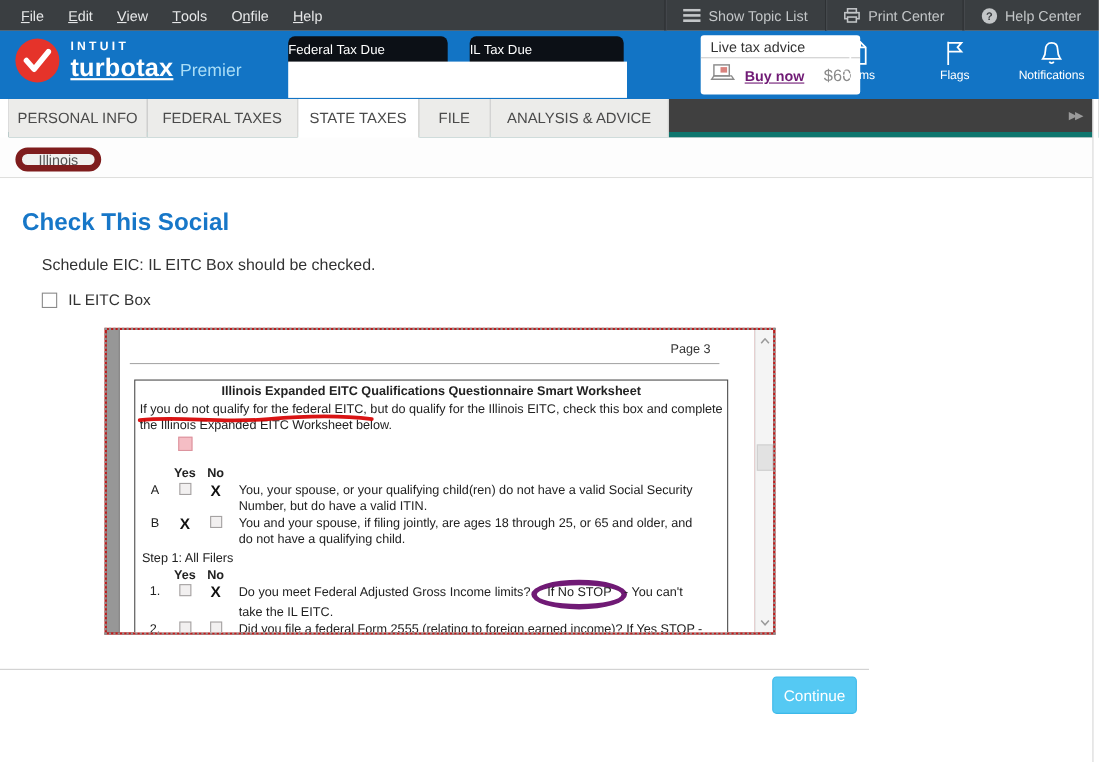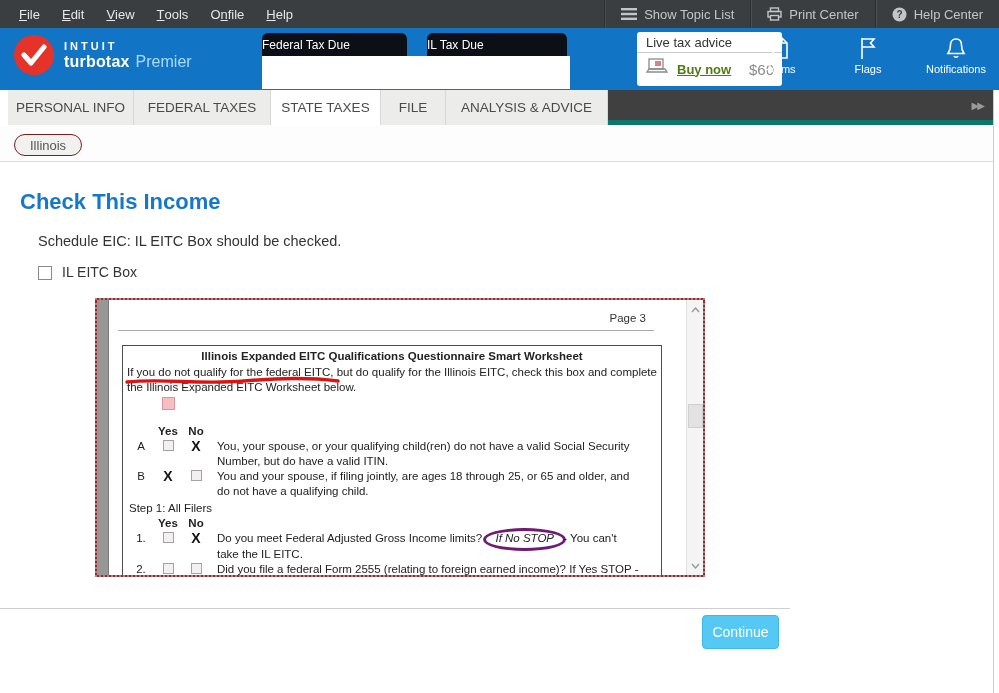--- a/index.html
+++ b/index.html
@@ -18,35 +18,35 @@
     color:#c3c6c8; border-left:1px solid #2e3134; box-shadow:inset 1px 0 0 #4a4e52; font-size:13px; }
   .rmenu-item svg { display:block; }
 
   
   .header { position:absolute; left:0; top:28px; width:999px; height:62px; background:#1274c5; }
   .brand { position:absolute; left:14px; top:7px; display:flex; align-items:center; }
   .brand-check { width:40px; height:40px; border-radius:50%; background:#e5332a;
     display:flex; align-items:center; justify-content:center; }
   .brand-text { margin-left:10px; color:#fff; line-height:1; }
   .brand-intuit { font-size:11px; font-weight:bold; letter-spacing:3px; margin-bottom:2px; }
-  .brand-product { font-size:16px; font-weight:bold; letter-spacing:0.2px; }
+  .brand-product { font-size:23px; font-weight:bold; letter-spacing:0.2px;text-decoration:underline; }
   .brand-edition { font-size:16px; font-weight:normal; color:#a9ddf6; margin-left:6px; }
 
   .taxdue { position:absolute; left:262px; top:5px; width:308px; height:80px; }
   .taxdue-tab { position:absolute; top:0; height:24px; background:#0c1016; color:#fff;
     font-size:12px; border-radius:6px 6px 0 0; display:flex; align-items:center; justify-content:flex-start; }
   .taxdue-tab.fed { left:0; width:145px; }
   .taxdue-tab.il  { left:165px; width:140px; }
   .taxdue-box { position:absolute; left:0; top:23px; width:308px; height:33px; background:#fff; }
 
   .advice { position:absolute; left:637px; top:4px; width:145px; height:54px; background:#fff;
     border-radius:3px; overflow:hidden; }
   .advice-title { font-size:13px; color:#333; padding:3px 0 2px 9px; border-bottom:1px solid #ccc; }
   .advice-row { display:flex; align-items:center; padding:5px 8px 0 8px; gap:8px; }
-  .advice-link { color:#4d7c0f; font-weight:bold; font-size:13px; text-decoration:underline; }
+  .advice-link { color:#701a75; font-weight:bold; font-size:13px; text-decoration:underline; }
   .advice-price { color:#8a8a8a; font-size:15px; margin-left:auto; }
 
   .header-tools { position:absolute; right:12px; top:8px; display:flex; gap:26px; }
   .tool { display:flex; flex-direction:column; align-items:center; color:#fff; width:62px; }
   .tool svg { display:block; margin-bottom:3px; }
   .tool-label { font-size:11px; }
 
   
   .tabbar { position:absolute; left:8px; top:90px; width:993px; height:35px; background:#404040;
     display:flex; border-bottom:5px solid #0f766e; }
@@ -55,21 +55,21 @@
   .tab.active { background:#fff; border-bottom:1px solid #fff; margin-bottom:-1px; height:36px; }
   .tab-fill { flex:1; display:flex; align-items:center; justify-content:flex-end;
     padding-right:18px; color:#9a9a9a; font-size:10px; letter-spacing:-2px; }
   .gutter { position:absolute; left:993px; top:90px; width:6px; height:603px; background:#fff;
     border-left:1px solid #cccccc; }
 
   
   .crumbbar { position:absolute; left:0; top:125px; width:993px; height:37px; background:#fdfdfd;
     border-bottom:1px solid #dcdcda; }
   .crumb-pill { position:absolute; left:14px; top:9px; height:22px; padding:0 15px;
-    background:#f1f1ef; border:1px solid #7f1d1d; border-radius:11px; color:#555;
+    background:#f1f1ef; border:6px solid #7f1d1d; border-radius:11px; color:#555;
     font-size:13px; display:flex; align-items:center; }
 
   
   .main { position:absolute; left:0; top:162px; width:993px; height:531px; background:#fff; }
   .page-title { position:absolute; left:20px; top:27px; color:#1777c8; font-size:22px; font-weight:bold; }
   .instruction { position:absolute; left:38px; top:71px; color:#333; font-size:14.5px; }
   .cb-row { position:absolute; left:38px; top:102px; display:flex; align-items:flex-end; gap:10px; }
   .cb { width:14px; height:14px; border:1px solid #8a8a8a; background:#fff; }
   .cb-label { color:#333; font-size:14px; }
 
@@ -92,22 +92,22 @@
   .wk-grid .txt { padding-left:8px; padding-right:18px; }
   .yn-head { font-weight:bold; text-align:center; }
   .row-id { text-align:center; }
   .mark-cell { text-align:center; }
   .mark-cell .cbox { display:inline-block; width:11px; height:11px;
     border:1px solid #a5a2a2; background:#f2f0f0; vertical-align:-1px; }
   .mark-cell .xmark { display:none; font-weight:bold; font-size:14px; color:#111; }
   .mark-cell.has-x .xmark { display:inline; }
   .step-label { font-weight:normal; margin-top:2px; padding-left:2px; }
   .mt14 { margin-top:14px; }
-  .red-oval { display:inline-block; border:3px solid #701a75; border-radius:50%;
-    padding:2px 9px 4px 9px; margin:-4px -6px -4px -2px; line-height:11px;font-style:italic; }
+  .red-oval { display:inline-block; border:5px solid #701a75; border-radius:50%;
+    padding:2px 9px 4px 9px; margin:-4px -6px -4px -2px; line-height:11px; }
 
   
   .pv-scroll { width:17px; background:#f4f4f4; border-left:1px solid #e0e0e0; position:relative; }
   .pv-arrow { position:absolute; left:0; width:17px; height:17px; display:flex;
     align-items:center; justify-content:center; }
   .pv-arrow.up { top:1px; } .pv-arrow.down { bottom:1px; }
   .pv-thumb { position:absolute; left:1px; top:104px; width:15px; height:24px;
     background:#e2e2e2; border:1px solid #cfcfcf; }
 
   
@@ -279,21 +279,21 @@
       <span>▶▶</span>
     </div>
   </div>
   <div class="gutter"></div>
 
   <div class="crumbbar">
     <div class="crumb-pill">Illinois</div>
   </div>
 
   <div class="main">
-    <div class="page-title">Check This Income</div>
+    <div class="page-title">Check This Social</div>
     <div class="instruction">Schedule EIC: IL EITC Box should be checked.</div>
     <div class="cb-row">
       <div class="cb"></div>
       <div class="cb-label">IL EITC Box</div>
     </div>
 
     <div class="preview">
       <div class="pv-strip"></div>
       <div class="pv-page">
         <div class="pv-pageno">Page 3</div>

